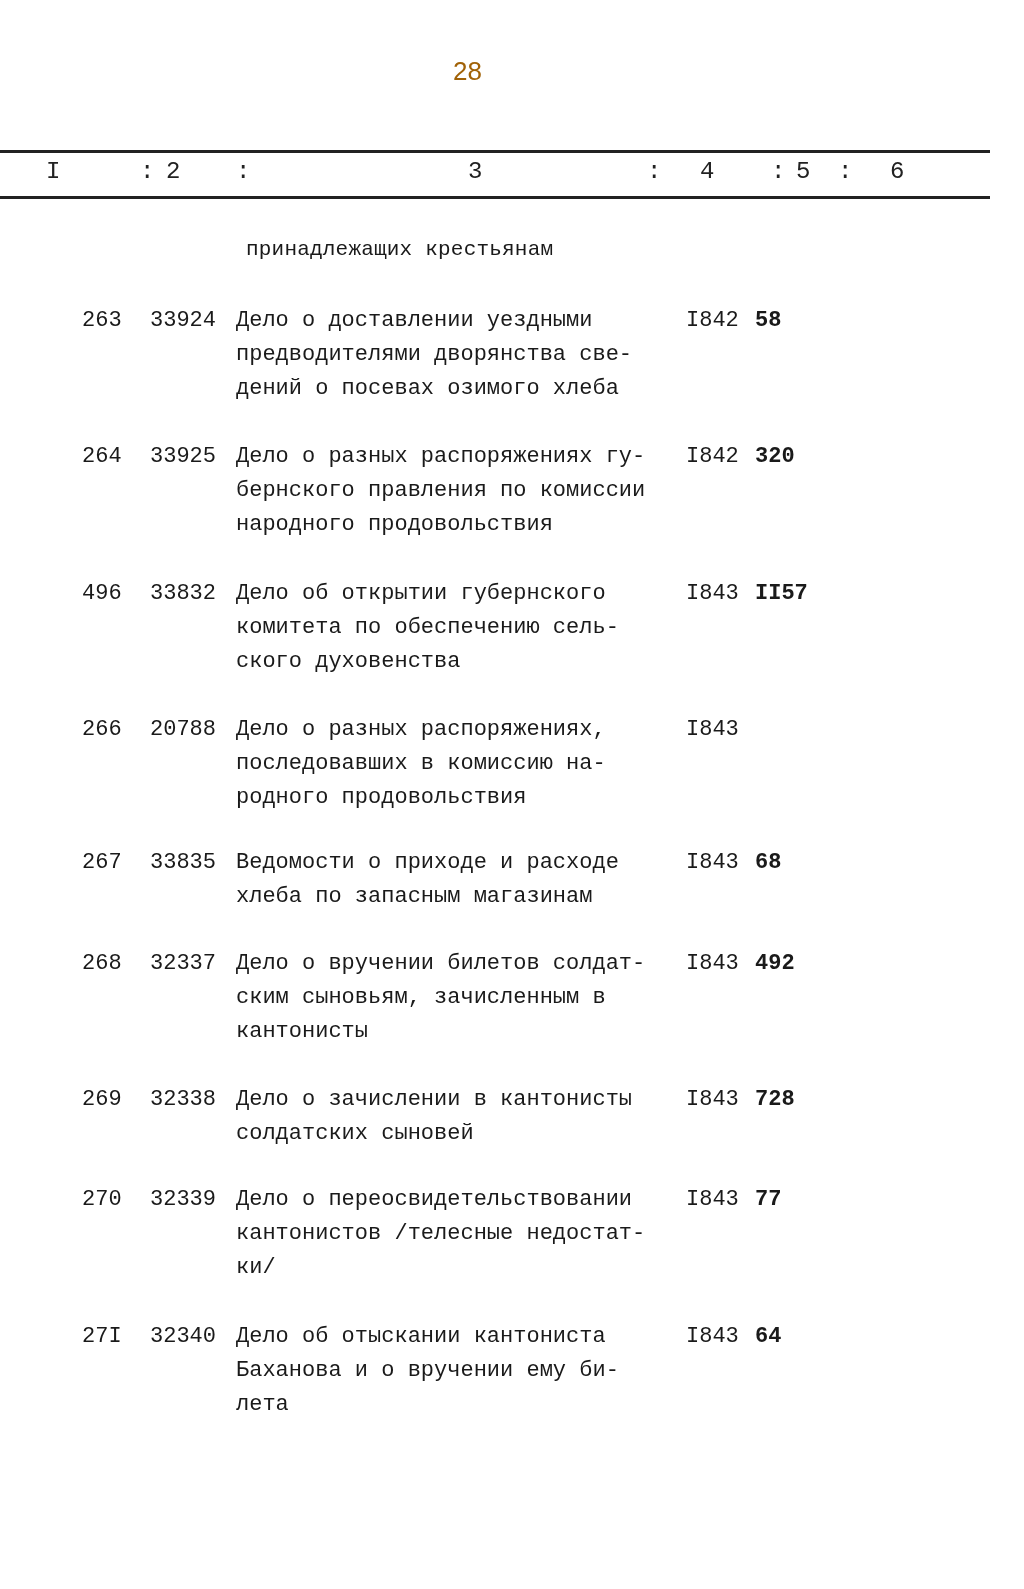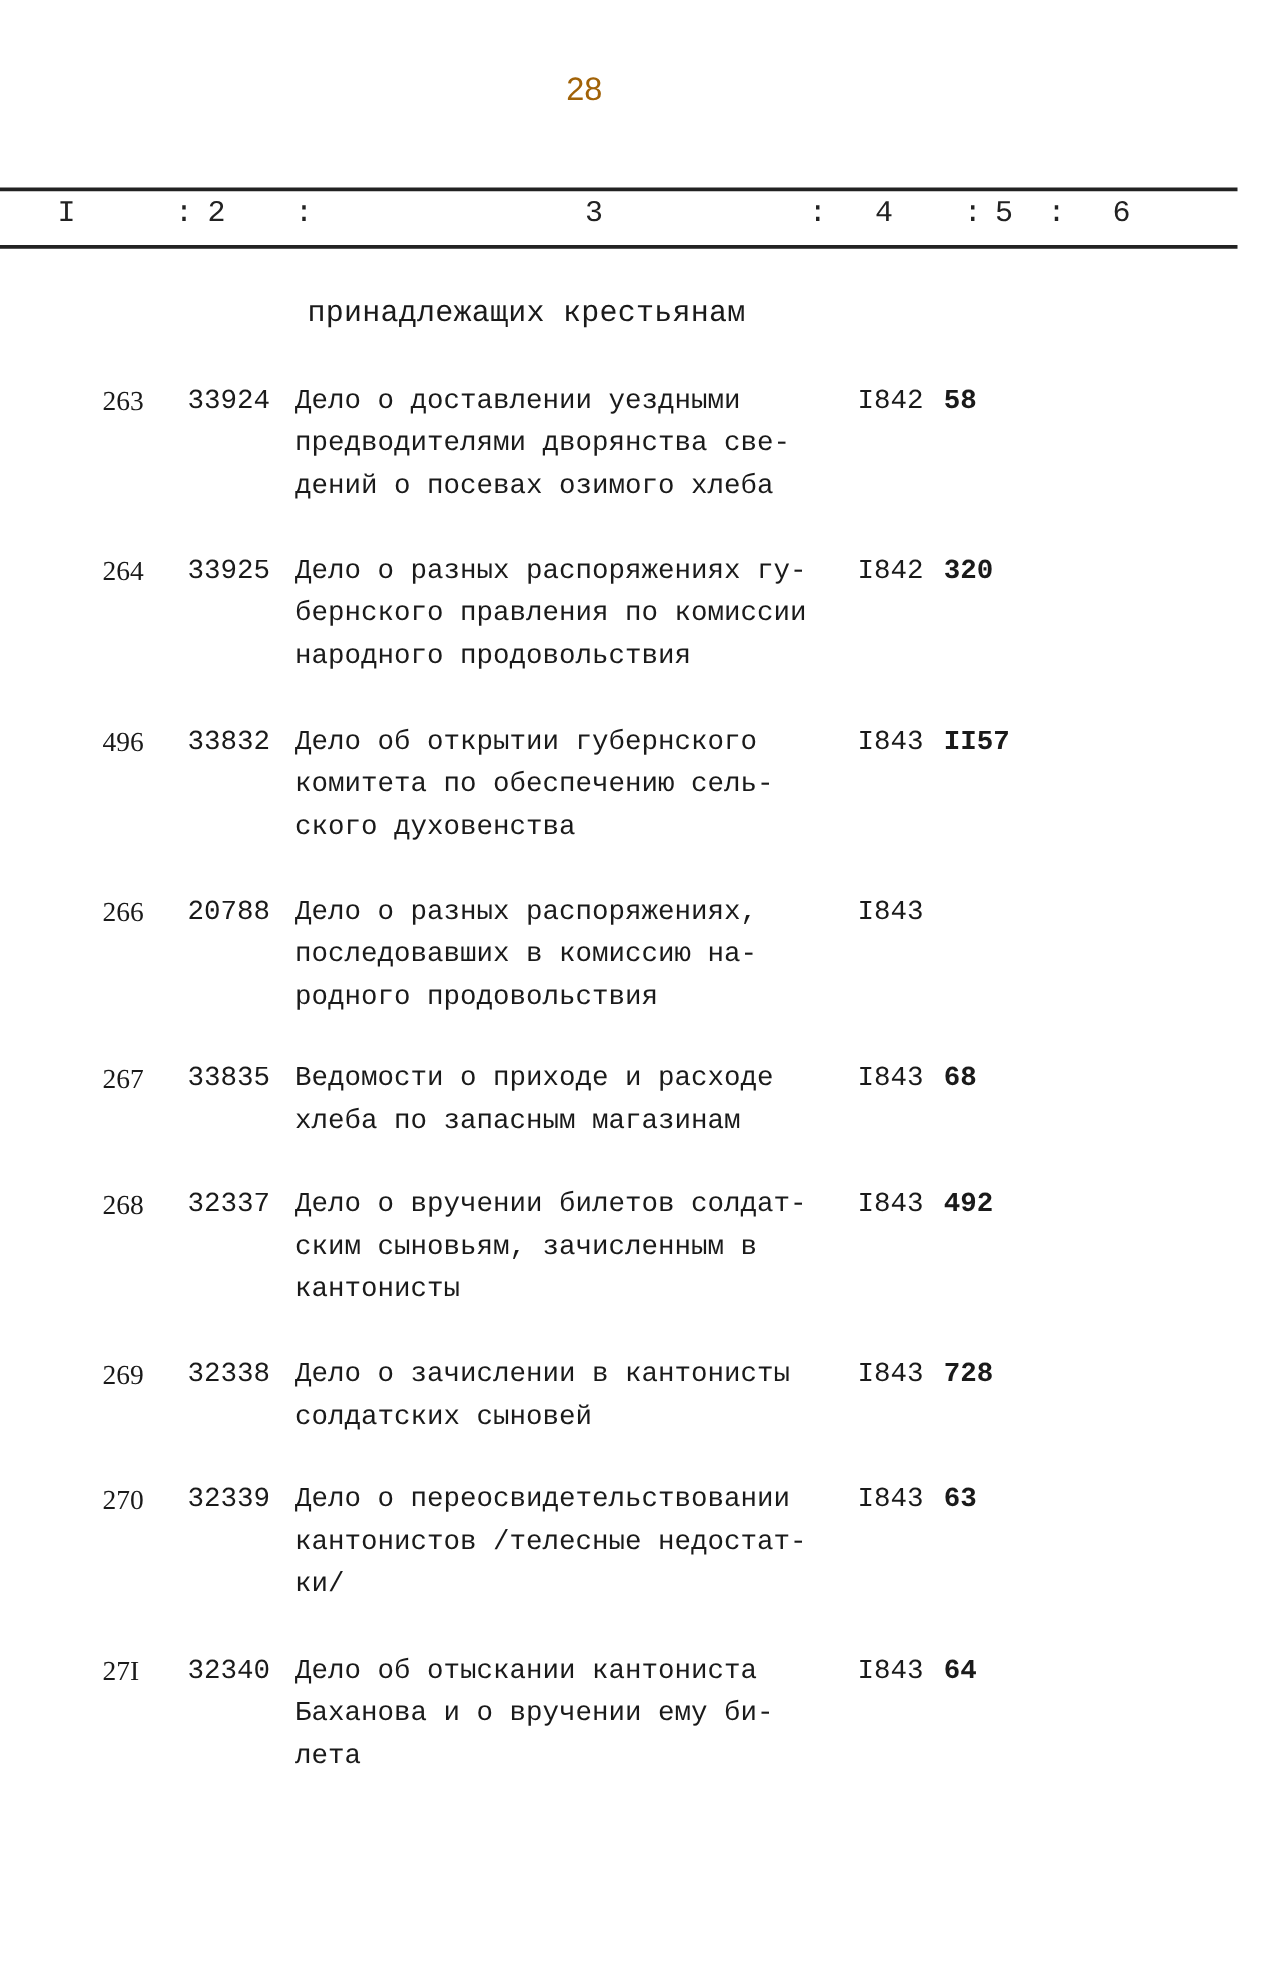--- a/index.html
+++ b/index.html
@@ -12,24 +12,24 @@
     .page-number {
       position: absolute; left: 0; width: 935px; top: 56px;
       text-align: center; font-family: "Liberation Sans", sans-serif;
       font-size: 26px; color: #a16207;
     }
     .rule { position: absolute; left: 0; width: 990px; height: 3px; background: #222; }
     .rule.top { top: 150px; }
     .rule.bottom { top: 196px; }
     .hdr { position: absolute; top: 158px; font-size: 24px; color: #222; }
     .section-cont {
-      position: absolute; left: 246px; top: 238px; font-size: 24px; letter-spacing: 0.2px;
+      position: absolute; left: 246px; top: 238px; font-size: 21px; letter-spacing: 0.2px;
     }
     .row { position: absolute; left: 0; width: 1024px; font-size: 22px; line-height: 34px; }
-    .c-num { position: absolute; left: 82px; font-family: Liberation Serif, serif; }
+    .c-num { position: absolute; left: 82px; }
     .c-id { position: absolute; left: 150px; }
     .c-title { position: absolute; left: 236px; width: 440px; white-space: pre-line; }
     .c-year { position: absolute; left: 686px; }
     .c-sheets { position: absolute; left: 755px; font-weight: bold; }
   </style>
 </head>
 <body>
 
 <div class="page-number">28</div>
 
@@ -119,21 +119,21 @@
   <span class="c-sheets">728</span>
 </div>
 
 <div class="row" style="top:1183px">
   <span class="c-num">270</span>
   <span class="c-id">32339</span>
   <span class="c-title">Дело о переосвидетельствовании
 кантонистов /телесные недостат-
 ки/</span>
   <span class="c-year">I843</span>
-  <span class="c-sheets">63</span>
+  <span class="c-sheets">77</span>
 </div>
 
 <div class="row" style="top:1320px">
   <span class="c-num">27I</span>
   <span class="c-id">32340</span>
   <span class="c-title">Дело об отыскании кантониста
 Баханова и о вручении ему би-
 лета</span>
   <span class="c-year">I843</span>
   <span class="c-sheets">64</span>

